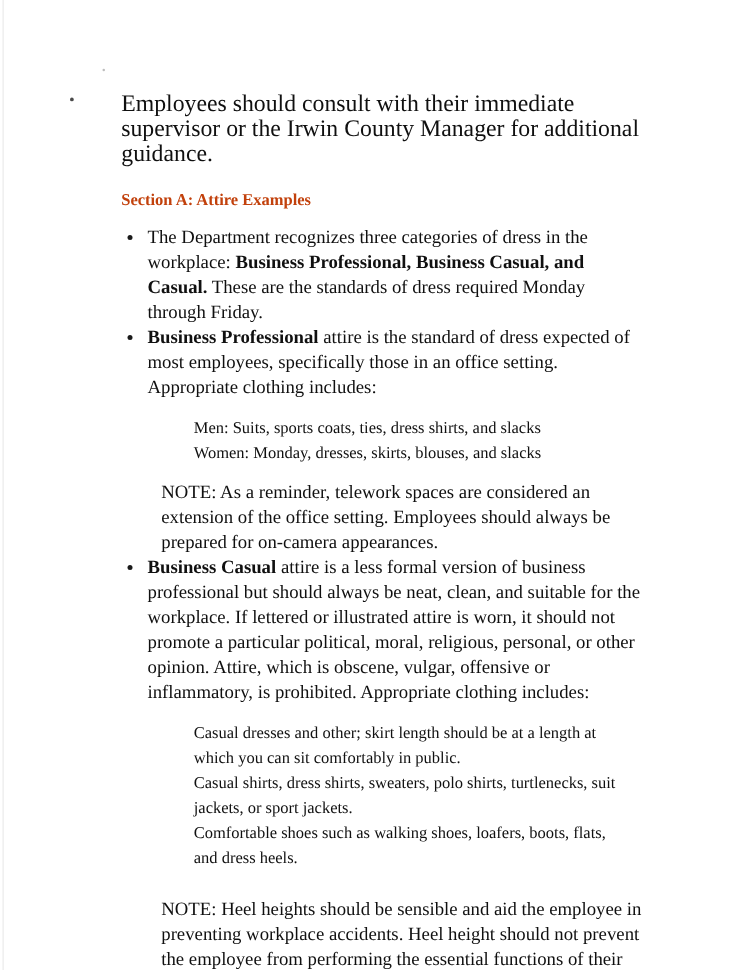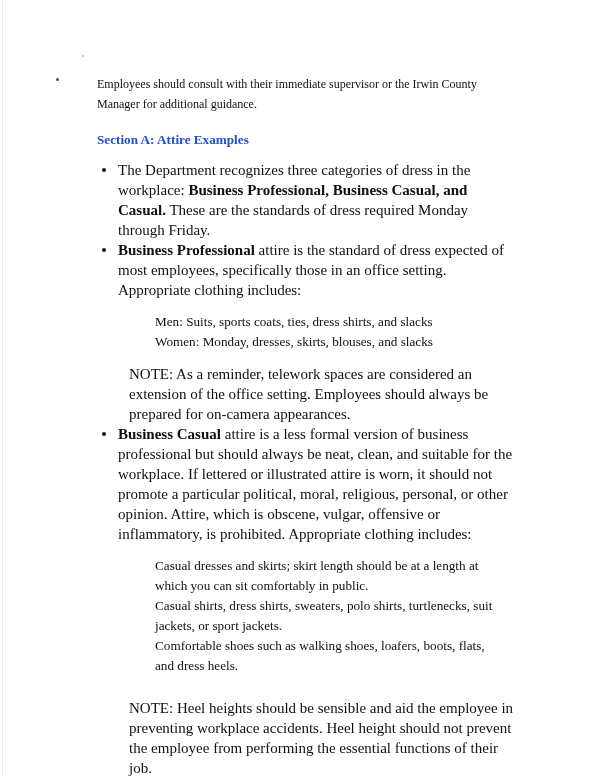--- a/index.html
+++ b/index.html
@@ -36,36 +36,36 @@
   .speck.s2 { left: 82px; top: 55px;  width: 2px;  height: 2px; background: #bdbdbd; }
 
   .doc {
     position: absolute;
     left: 97px;
     top: 74px;
     width: 418px;
   }
 
   .para {
-    font-size: 12px;
+    font-size: 19px;
     line-height: 20px;
     text-align: left;
     margin: 0;
   }
 
   .spacer-sm { height: 10px; }
   .spacer-md { height: 16px; }
   .spacer-lg { height: 20px; }
 
   
   .section-heading {
     font-size: 13.2px;
     line-height: 20px;
     font-weight: bold;
-    color: #1d4ed8;
+    color: #c2410c;
     margin: 0;
   }
 
   
   .bullet-list {
     list-style: none;
     margin: 0;
     padding: 0;
   }
   .bullet-item {
@@ -137,21 +137,21 @@
       <p class="sub-line">Men: Suits, sports coats, ties, dress shirts, and slacks</p>
       <p class="sub-line">Women: Monday, dresses, skirts, blouses, and slacks</p>
     </div>
     <div class="note-block">NOTE: As a reminder, telework spaces are considered an extension of the office setting. Employees should always be prepared for on-camera appearances.</div>
 
     <li class="bullet-item">
       <span class="bullet-dot"></span>
       <span class="b">Business Casual</span><span> attire is a less formal version of business professional but should always be neat, clean, and suitable for the workplace. If lettered or illustrated attire is worn, it should not promote a particular political, moral, religious, personal, or other opinion. Attire, which is obscene, vulgar, offensive or inflammatory, is prohibited. Appropriate clothing includes:</span>
     </li>
     <div class="sub-block">
-      <p class="sub-line">Casual dresses and skirts; skirt length should be at a length at which you can sit comfortably in public.</p>
+      <p class="sub-line">Casual dresses and other; skirt length should be at a length at which you can sit comfortably in public.</p>
       <p class="sub-line">Casual shirts, dress shirts, sweaters, polo shirts, turtlenecks, suit jackets, or sport jackets.</p>
       <p class="sub-line">Comfortable shoes such as walking shoes, loafers, boots, flats, and dress heels.</p>
     </div>
     <div class="spacer-sm"></div>
     <div class="note-block">NOTE: Heel heights should be sensible and aid the employee in preventing workplace accidents. Heel height should not prevent the employee from performing the essential functions of their job.</div>
 
     <div class="spacer-lg"></div>
 
     <li class="bullet-item">
       <span class="bullet-dot"></span>

